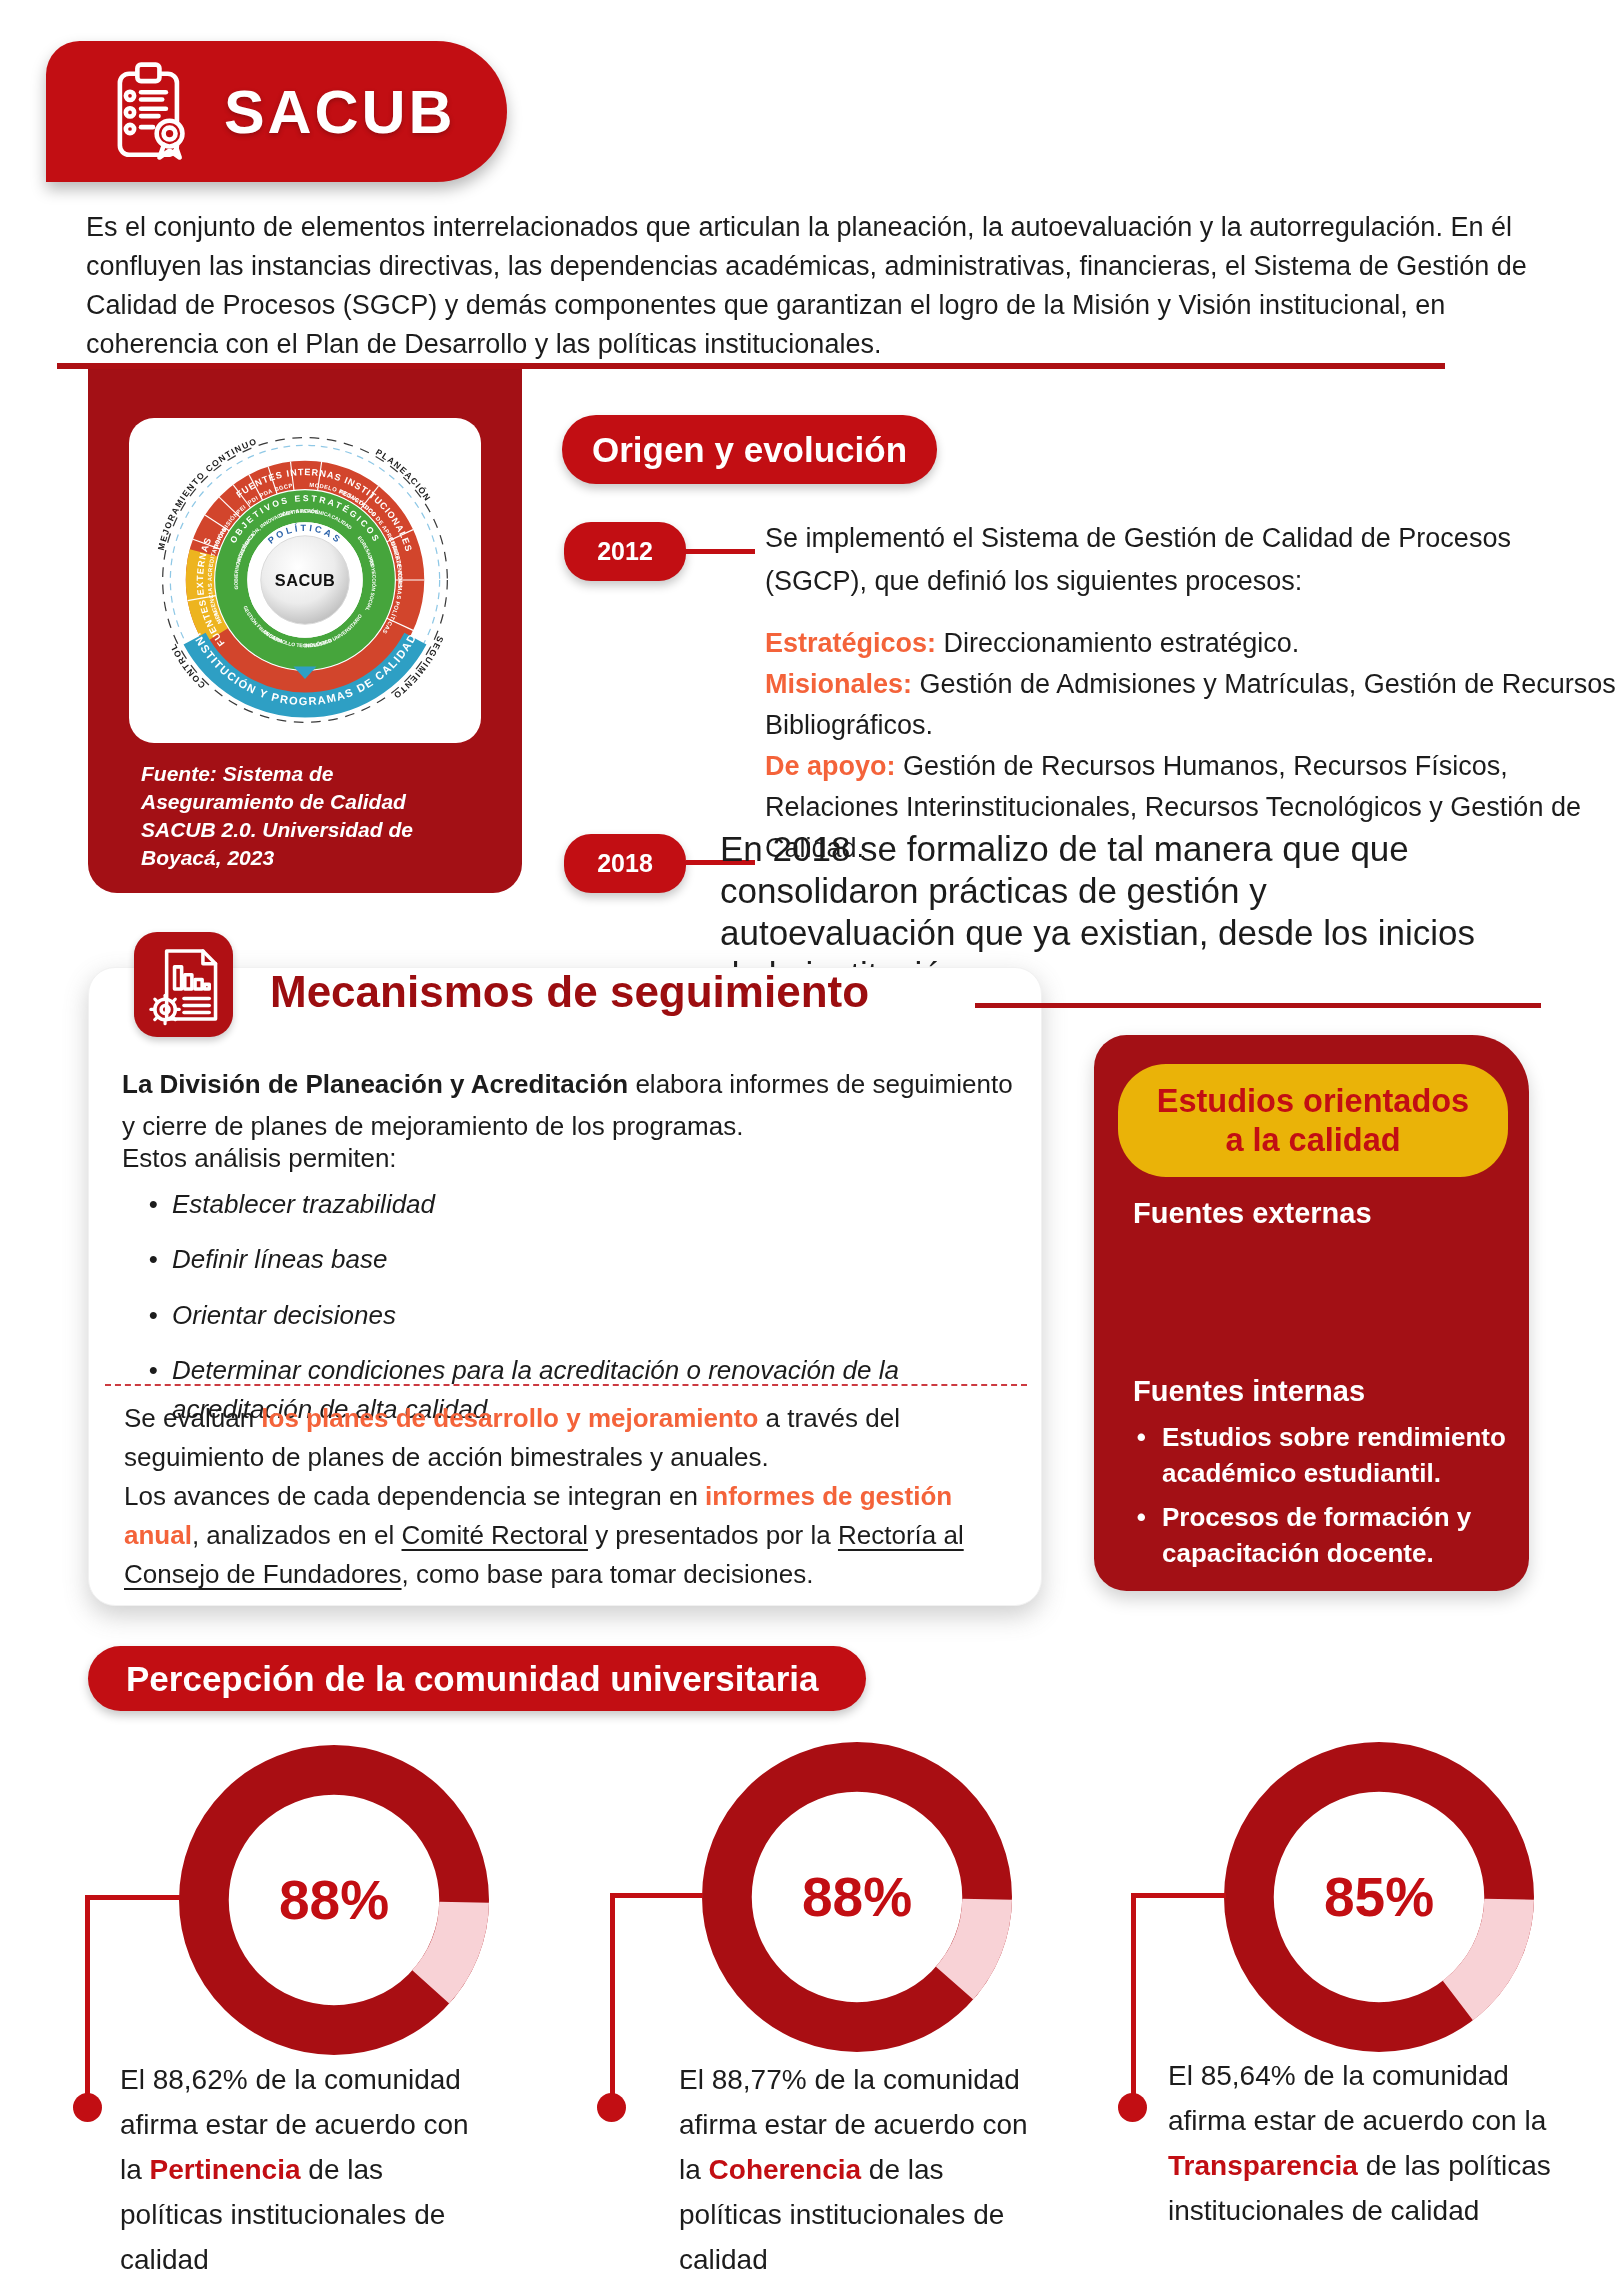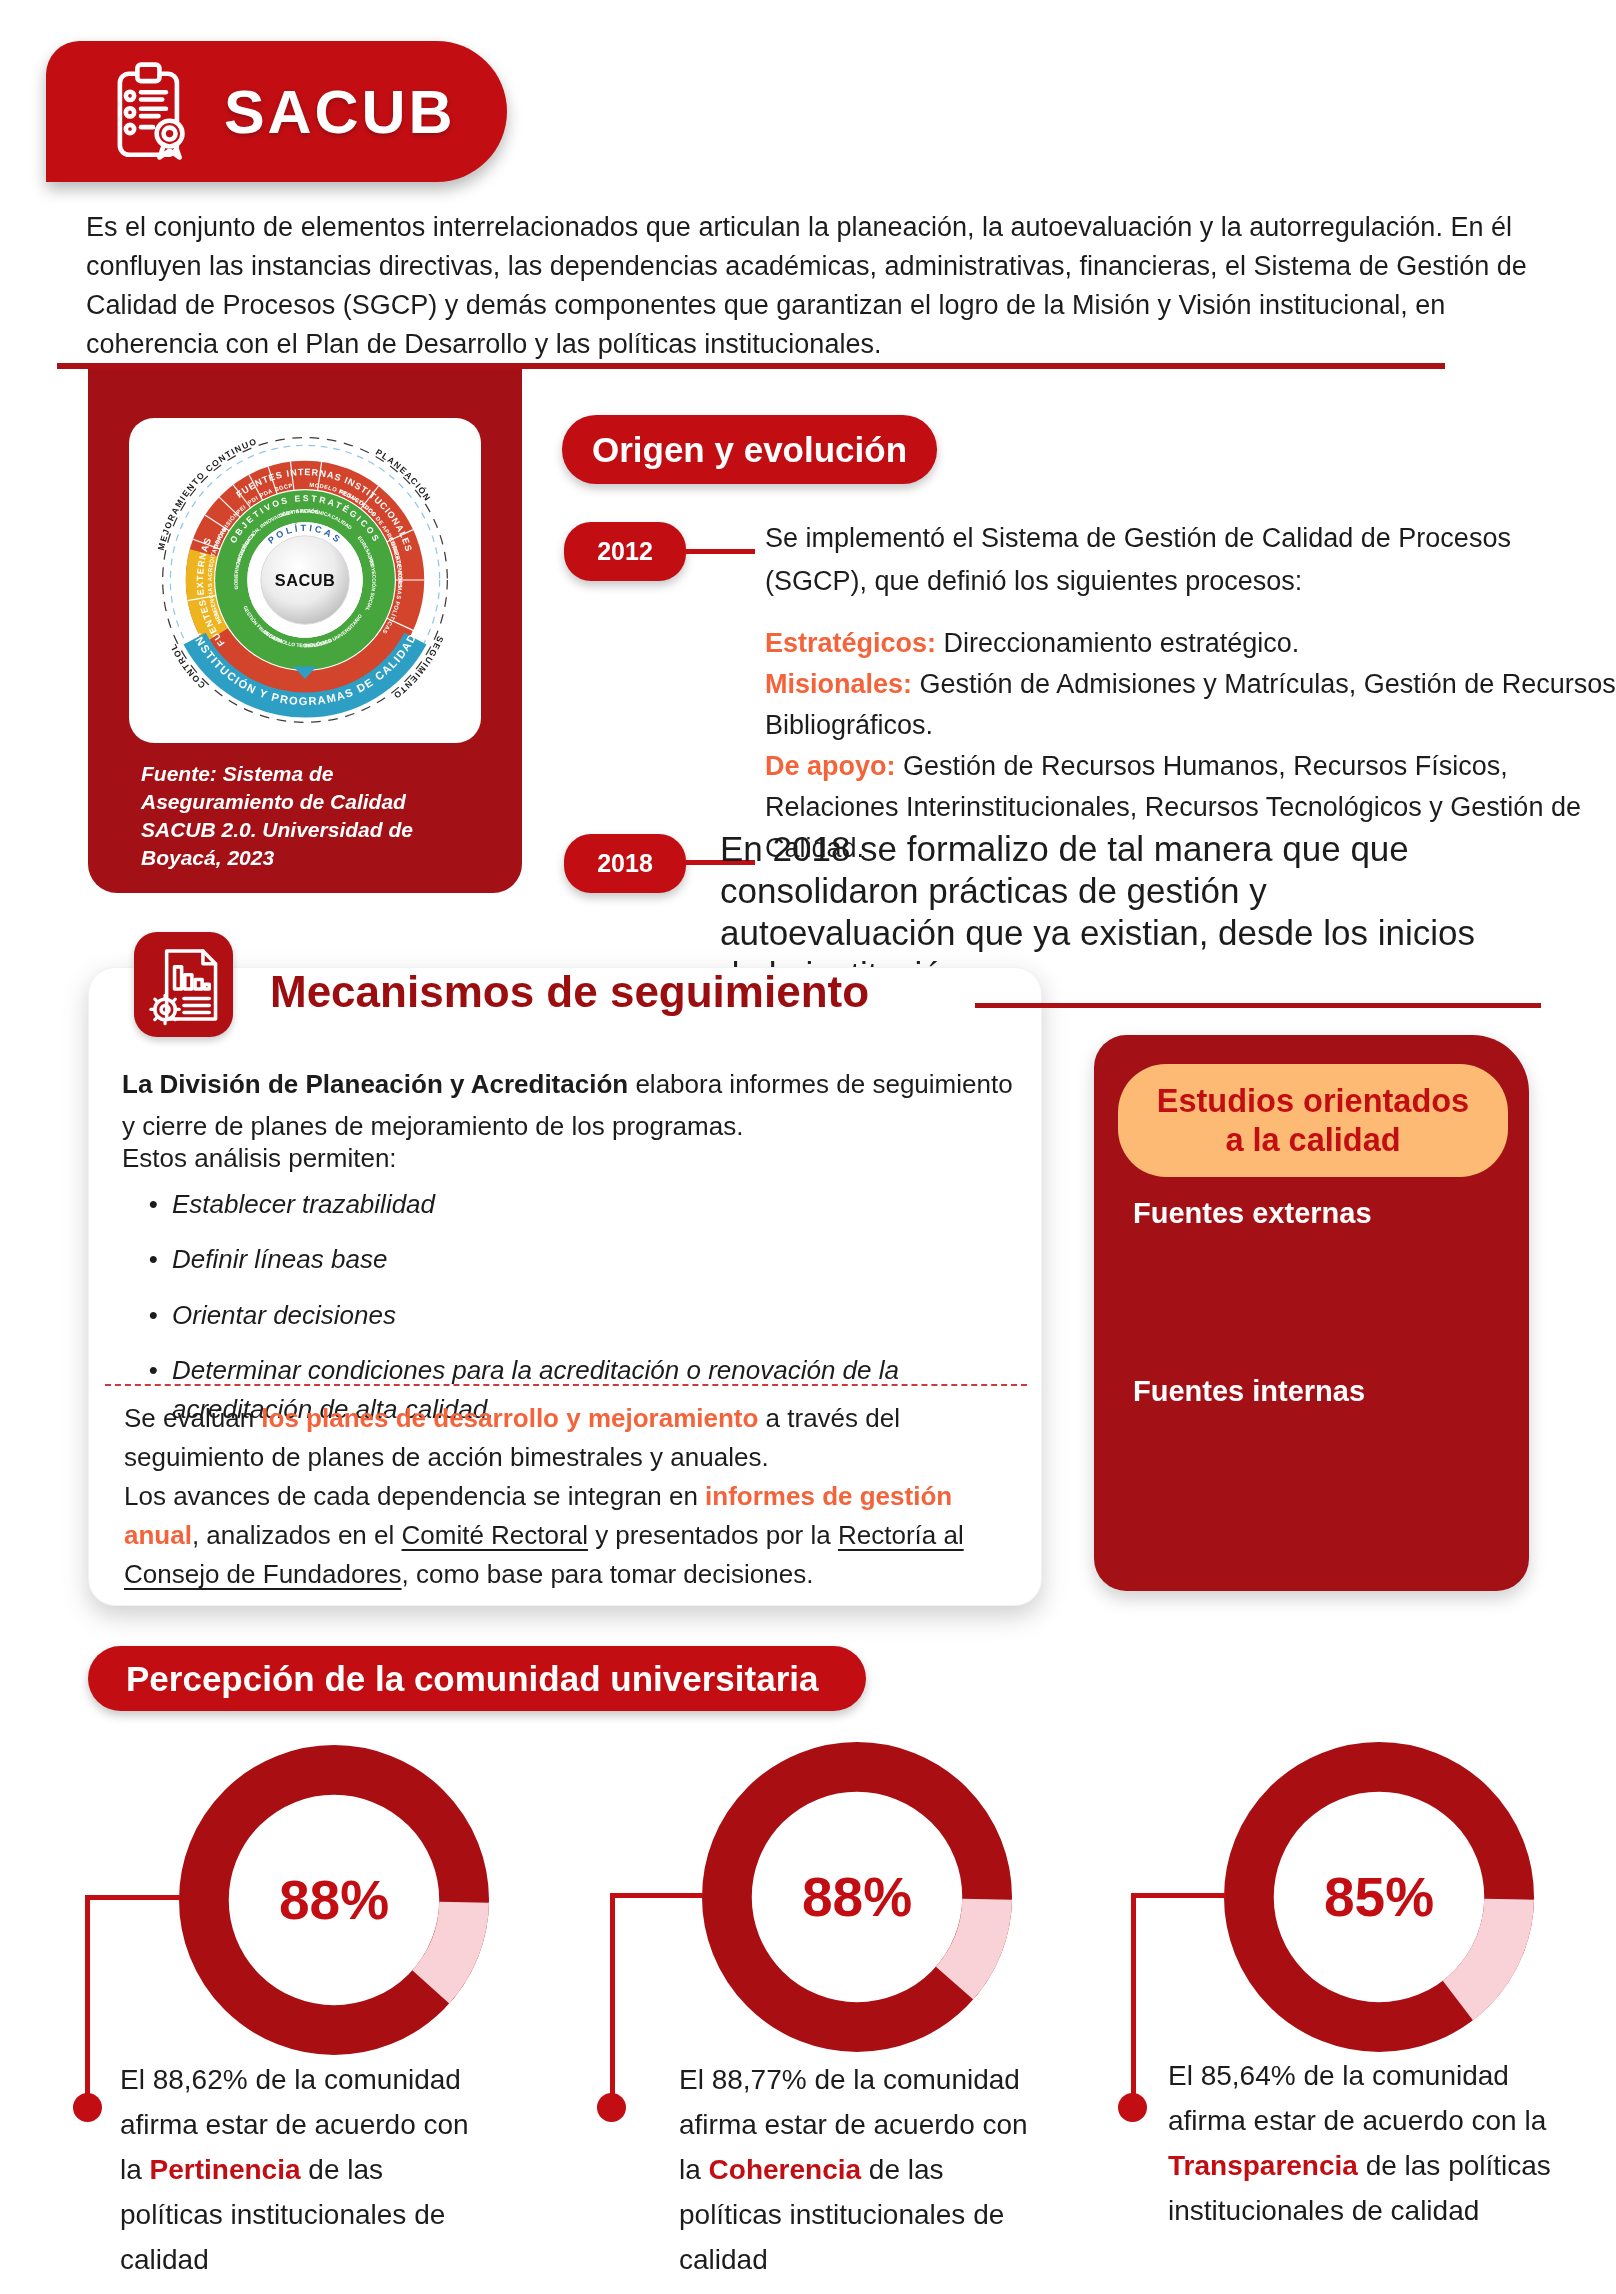--- a/index.html
+++ b/index.html
@@ -52,21 +52,21 @@
   .mul li{margin:0 0 16.3px 0;padding-left:29px;position:relative;}
   .mul li::before{content:"•";position:absolute;left:5.7px;top:0;font-style:normal;}
   .mdash{left:105px;top:1384px;width:922px;border-top:2.9px dashed #cc3a40;}
   .mp2{left:124px;top:1399px;width:865px;font-size:26px;line-height:39px;}
   .mp2 p{margin:0;}
   .uline{text-decoration:underline;text-underline-offset:4.8px;}
 
   
   .ebox{left:1094px;top:1035px;width:435px;height:556px;background:#a31015;
         border-radius:32.5px 57px 32.5px 32.5px;box-shadow:0 7.6px 17px rgba(0,0,0,.18);}
-  .epill{left:1118px;top:1064px;width:390px;height:113px;background:#fdba74;border-radius:48px;
+  .epill{left:1118px;top:1064px;width:390px;height:113px;background:#eab308;border-radius:48px;
          display:flex;align-items:center;justify-content:center;text-align:center;
          color:#c20e13;font-size:32.5px;font-weight:bold;line-height:39px;}
   .epill span{display:block;width:335px;}
   .ehead{color:#fff;font-size:29px;font-weight:bold;}
   .eh1{left:1133px;top:1197px;}
   .eh2{left:1133px;top:1375px;}
   .eul{position:absolute;width:373px;margin:0;padding:0;list-style:none;color:#fff;
        font-size:26px;font-weight:bold;line-height:36px;}
   .eul1{left:1133px;top:1241px;}
   .eul2{left:1133px;top:1419px;}
@@ -278,20 +278,24 @@
     <p><span>Se evalúan </span><span class="orange">los planes de desarrollo y mejoramiento</span><span> a través del seguimiento de planes de acción bimestrales y anuales.</span></p>
     <p><span>Los avances de cada dependencia se integran en </span><span class="orange">informes de gestión anual</span><span>, analizados en el </span><span class="uline">Comité Rectoral</span><span> y presentados por la </span><span class="uline">Rectoría al Consejo de Fundadores</span><span>, como base para tomar decisiones.</span></p>
   </div>
 
   <div class="abs ebox"></div>
   <div class="abs epill">
       <span>Estudios orientados a la calidad</span>
     </div>
   <div class="abs ehead eh1">Fuentes externas</div>
   <div class="abs ehead eh2">Fuentes internas</div>
+  <ul class="abs eul eul2">
+    <li>Estudios sobre rendimiento académico estudiantil.</li>
+    <li>Procesos de formación y capacitación docente.</li>
+  </ul>
 
   <div class="abs pill ppill">Percepción de la comunidad universitaria</div>
 
   <div class="abs donut d1">
     <svg viewBox="0 0 324 324">
         <circle cx="162" cy="162" r="136" fill="none" stroke="#A90E13" stroke-width="52"></circle>
         <path d="M 298.0 164.4 A 136 136 0 0 1 263.1 252.9" fill="none" stroke="#F8D2D6" stroke-width="52"></path>
       </svg>
     <div class="dlabel">88%</div>
   </div>

